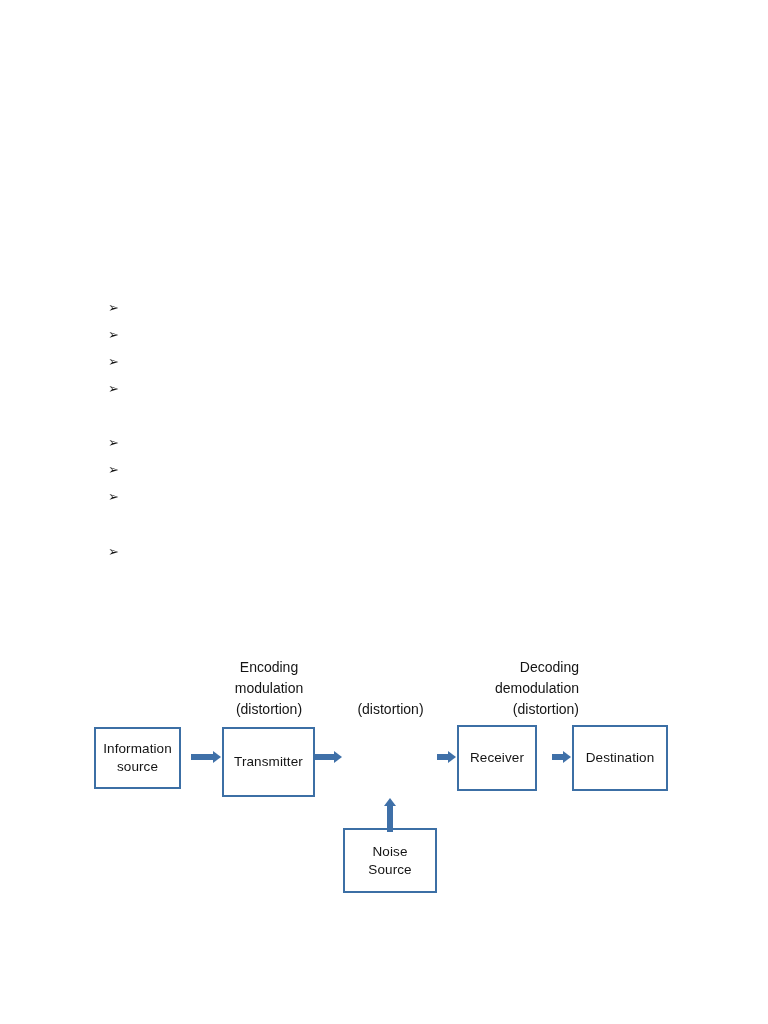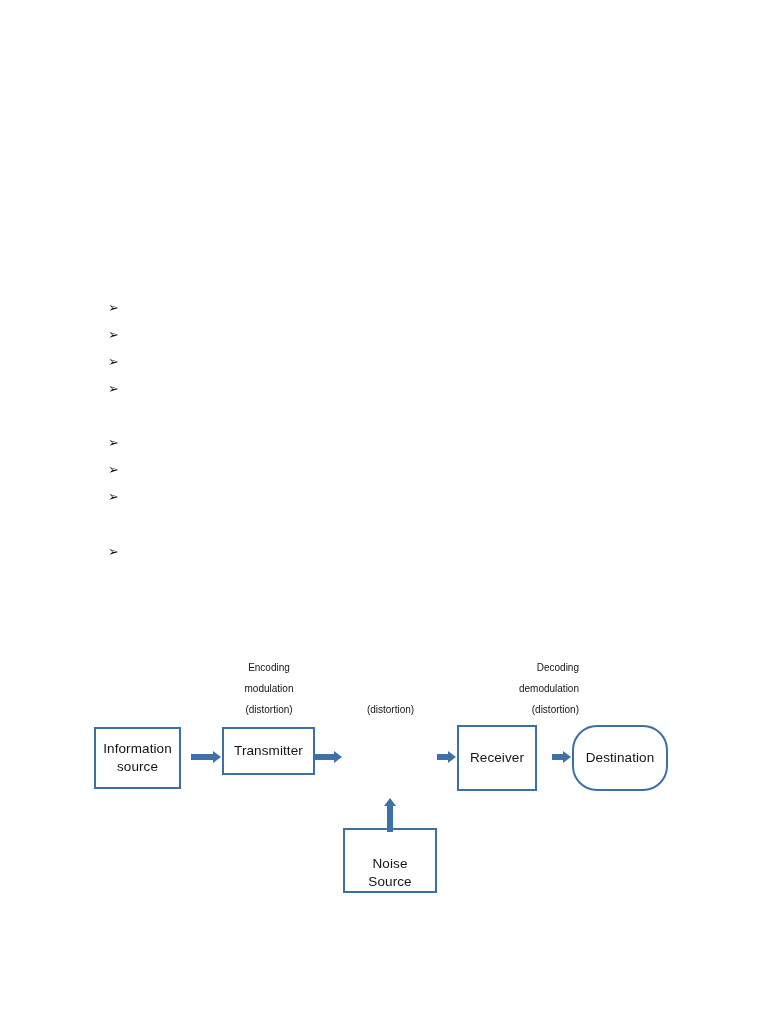--- a/index.html
+++ b/index.html
@@ -69,21 +69,21 @@
     font-size: 13.5px;
     line-height: 18px;
     color: #141414;
     letter-spacing: 0.1px;
   }
   .node span { display: block; white-space: pre-line; }
 
   .caption {
     position: absolute;
     text-align: center;
-    font-size: 10px;
+    font-size: 14px;
     line-height: 21px;
     color: #141414;
     white-space: pre-line;
   }
 
   .h-arrow {
     position: absolute;
     height: 6px;
     background: #3F70A8;
   }
@@ -165,34 +165,34 @@
   <div class="caption" style="left:333px; top:699px; width:115px;">(distortion)</div>
   <div class="caption" style="left:452px; top:657px; width:127px;text-align:right;">Decoding
 demodulation
 (distortion)</div>
 
   <div class="node" style="left:94px; top:727px; width:87px; height:62px;">
     <span>Information
 source</span>
   </div>
 
-  <div class="node" style="left:222px; top:727px; width:93px; height:48px;">
+  <div class="node" style="left:222px; top:727px; width:93px; height:70px;">
     <span>Transmitter</span>
   </div>
 
 
   <div class="node" style="left:457px; top:725px; width:80px; height:66px;">
     <span>Receiver</span>
   </div>
 
-  <div class="node" style="left:572px; top:725px; width:96px; height:66px;border-radius:25px;">
+  <div class="node" style="left:572px; top:725px; width:96px; height:66px;">
     <span>Destination</span>
   </div>
 
-  <div class="node" style="left:343px; top:828px; width:94px; height:65px;align-items:flex-end;">
+  <div class="node" style="left:343px; top:828px; width:94px; height:65px;">
     <span>Noise
 Source</span>
   </div>
 
   <div class="h-arrow" style="left:191px; top:754px; width:23px;"></div>
   <div class="h-arrow" style="left:315px; top:754px; width:20px;"></div>
   <div class="h-arrow" style="left:437px; top:754px; width:12px;"></div>
   <div class="h-arrow" style="left:552px; top:754px; width:12px;"></div>
   <div class="v-arrow" style="left:387px; top:805px; height:27px;"></div>
 

